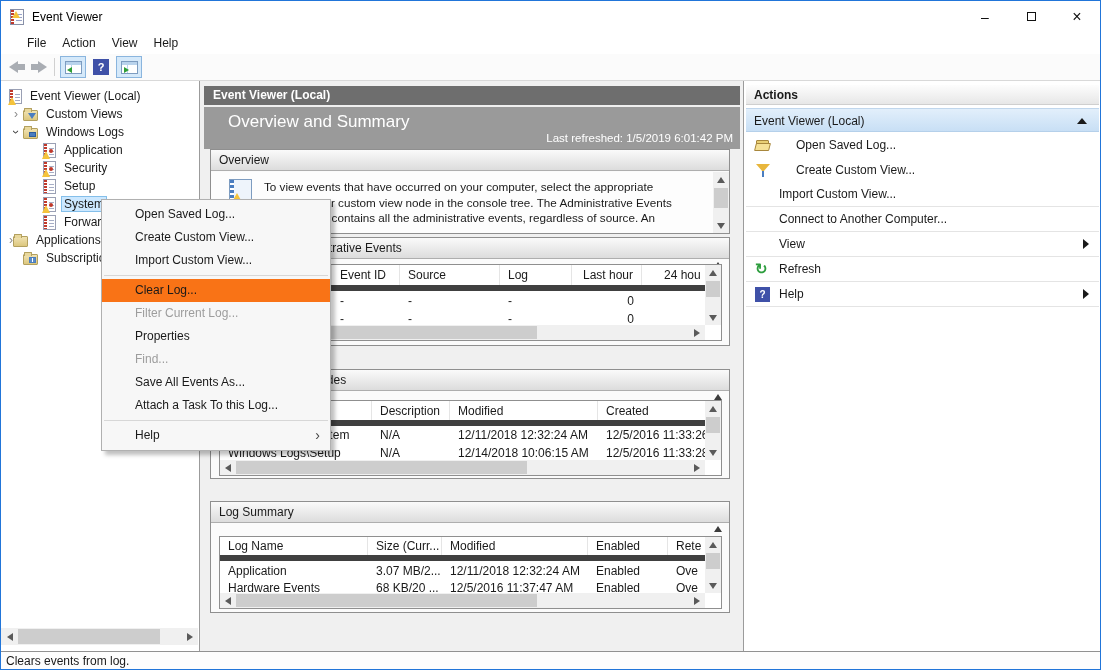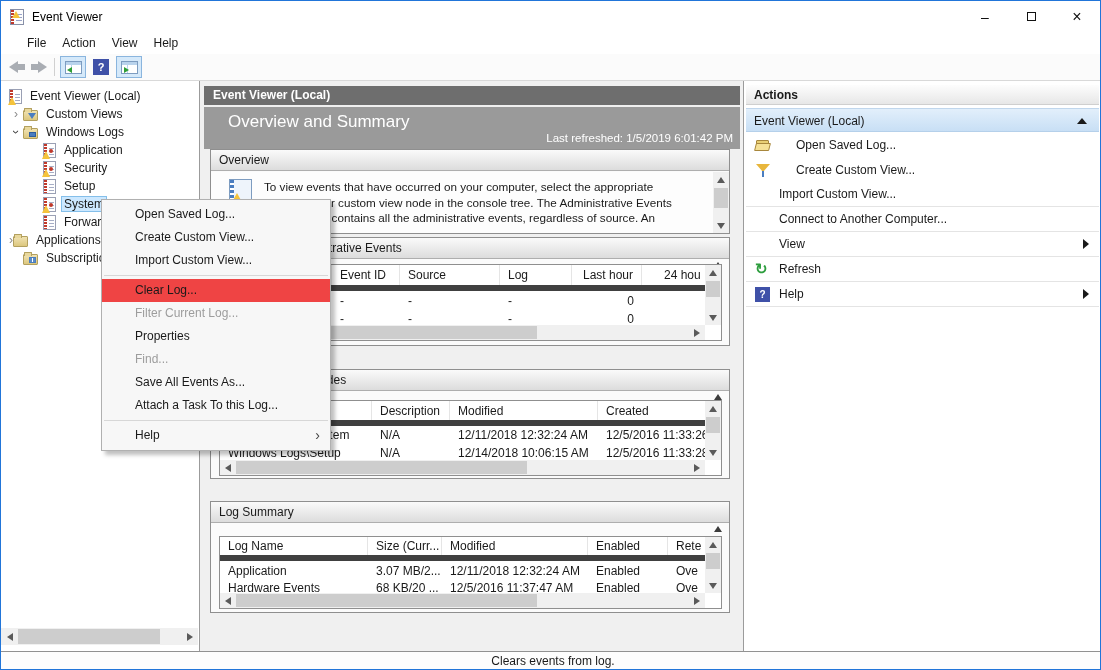--- a/index.html
+++ b/index.html
@@ -92,26 +92,26 @@
   .ov-icon { position:absolute; left:18px; top:7px; width:23px; height:27px; background:#eef4fb; border:1px solid #7d9cc0; }
   .ov-icon .sp { position:absolute; left:0; top:0; bottom:0; width:4px; background:repeating-linear-gradient(#4a7dc0 0 3px,#fff 3px 5px); }
   .ov-icon .wn { position:absolute; left:2px; bottom:3px; width:0; height:0; border-left:5px solid transparent; border-right:5px solid transparent; border-bottom:9px solid #f4c33c; }
   .ov-text { position:absolute; left:53px; top:7px; right:24px; font-size:11.7px; line-height:15.5px; white-space:nowrap; overflow:hidden; }
   .ltable { position:absolute; background:#fff; border:1px solid #8f8f8f; overflow:hidden; }
   .lt-grid { display:grid; }
   .lt-head { border-bottom:6px solid #404040; }
   .lt-head .cell { border-right:1px solid #e5e5e5; }
   .cell { padding:0 8px; white-space:nowrap; overflow:hidden; display:flex; align-items:center; }
   .cell.r { justify-content:flex-end; }
-  .statusbar { position:absolute; left:0; right:0; bottom:0; height:18px; border-top:1px solid #919191; background:#fdfdfd; display:flex; align-items:center; padding-left:5px;justify-content:center; }
+  .statusbar { position:absolute; left:0; right:0; bottom:0; height:18px; border-top:1px solid #919191; background:#fdfdfd; display:flex; align-items:center; padding-left:5px; }
 
   
   .ctx-menu { position:absolute; left:100px; top:198px; width:230px; z-index:90; background:#f7f7f7; border:1px solid #b0b0b0; box-shadow:4px 4px 4px rgba(0,0,0,0.25); padding:3px 0; }
   .ctx-item { position:relative; height:23px; line-height:23px; padding-left:33px; white-space:nowrap; }
-  .ctx-item.hl { background:#ef4444; }
+  .ctx-item.hl { background:#f97316; }
   .ctx-item.dis { color:#9d9d9d; }
   .ctx-sep { border-top:1px solid #d7d7d7; margin:3px 2px; }
   .ctx-sub { position:absolute; right:10px; top:0; font-size:14px; color:#444; }
 
   
   .a-header { position:absolute; left:1px; right:1px; top:4px; height:20px; background:linear-gradient(#fdfdfd,#e7e7e7); border-bottom:1px solid #cfcfcf; font-weight:bold; line-height:20px; padding-left:8px; }
   .a-group { position:absolute; left:1px; right:1px; top:27px; height:24px; background:linear-gradient(#e2effb,#c8dff5); border-top:1px solid #c0d6ec; border-bottom:1px solid #b5d0ea; line-height:24px; padding-left:8px; }
   .a-group .tri { position:absolute; right:12px; top:9px; width:0; height:0; border-left:5px solid transparent; border-right:5px solid transparent; border-bottom:6px solid #1a1a1a; }
   .a-item { position:absolute; left:1px; right:1px; height:25px; display:flex; align-items:center; }
   .a-item .lbl { margin-left:33px; }

